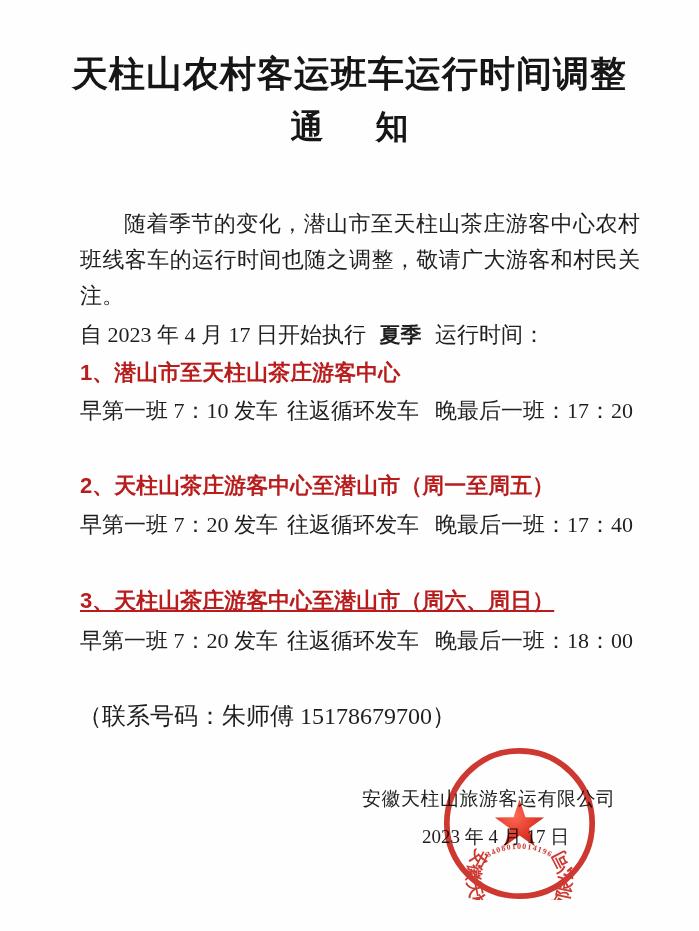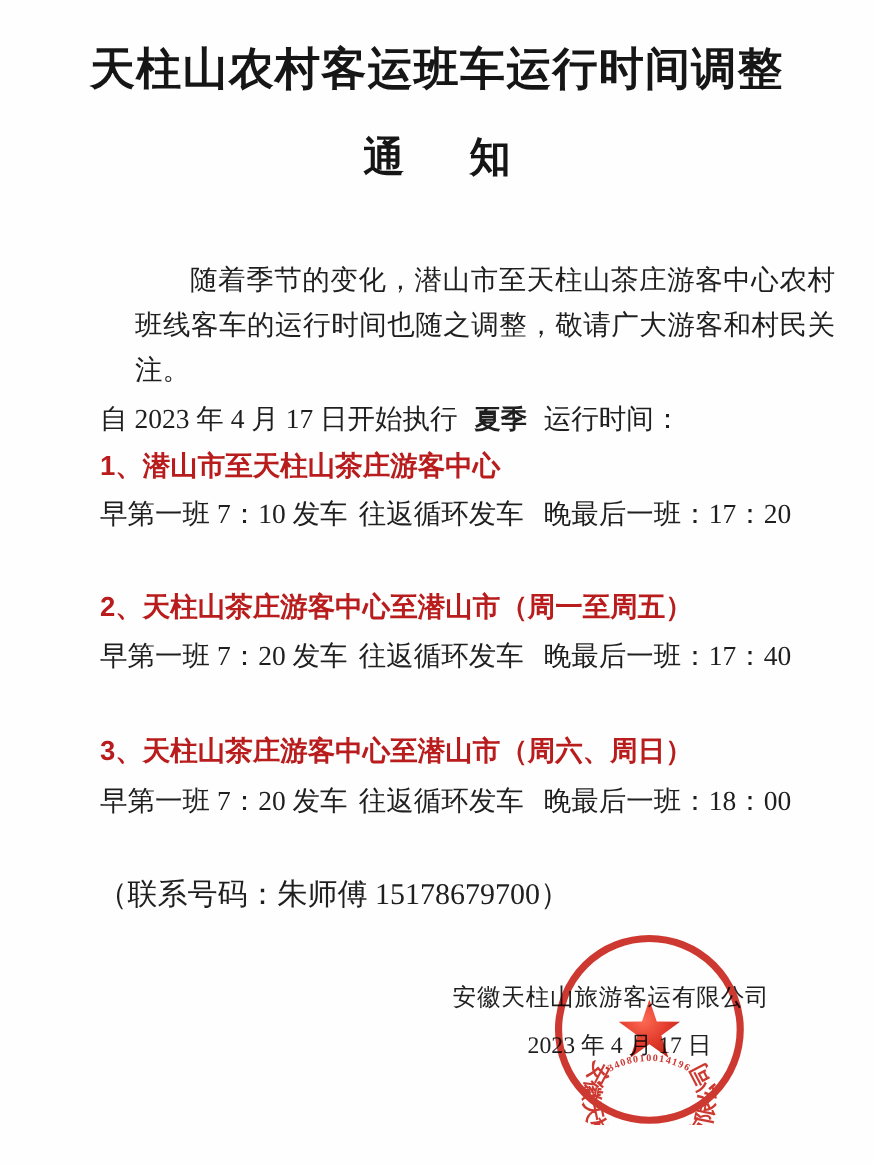--- a/index.html
+++ b/index.html
@@ -8,21 +8,21 @@
     position: relative;
     width: 699px;
     height: 931px;
     background: #fefefe;
     overflow: hidden;
     font-family: "Liberation Serif", "DejaVu Serif", serif;
     color: #1f1f1f;
   }
   .title {
     position: absolute;
-    top: 33px; left: 0; right: 0;
+    top: 52px; left: 0; right: 0;
     text-align: center;
     font-size: 36px;
     line-height: 44px;
     font-weight: bold;
     letter-spacing: 1px;
     color: #161616;
   }
   .subtitle {
     position: absolute;
     top: 106px; left: 0; right: 0;
@@ -34,21 +34,20 @@
     font-weight: bold;
     color: #161616;
   }
   .intro {
     position: absolute;
     top: 206px; left: 80px; width: 560px;
     font-size: 22px;
     line-height: 36px;
     text-align: justify;
     text-indent: 2em;
-    margin-left: 28px;
   }
   .effective {
     position: absolute;
     top: 320px; left: 80px; width: 580px;
     font-size: 22px;
     line-height: 30px;
     white-space: nowrap;
   }
   .hei {
     font-family: "Liberation Sans", "DejaVu Sans", sans-serif;
@@ -58,21 +57,21 @@
   .sec-heading {
     position: absolute;
     left: 80px; width: 580px;
     font-size: 22px;
     line-height: 28px;
     white-space: nowrap;
     color: #b91c1c;
   }
   .sec1-h { top: 359px; }
   .sec2-h { top: 472px; }
-  .sec3-h { top: 587px; }
+  .sec3-h { top: 587px; text-decoration: underline; }
   .sched-row {
     position: absolute;
     left: 80px; width: 580px; height: 28px;
     font-size: 22px;
     line-height: 28px;
     white-space: nowrap;
   }
   .row1 { top: 397px; }
   .row2 { top: 511px; }
   .row3 { top: 627px; }

